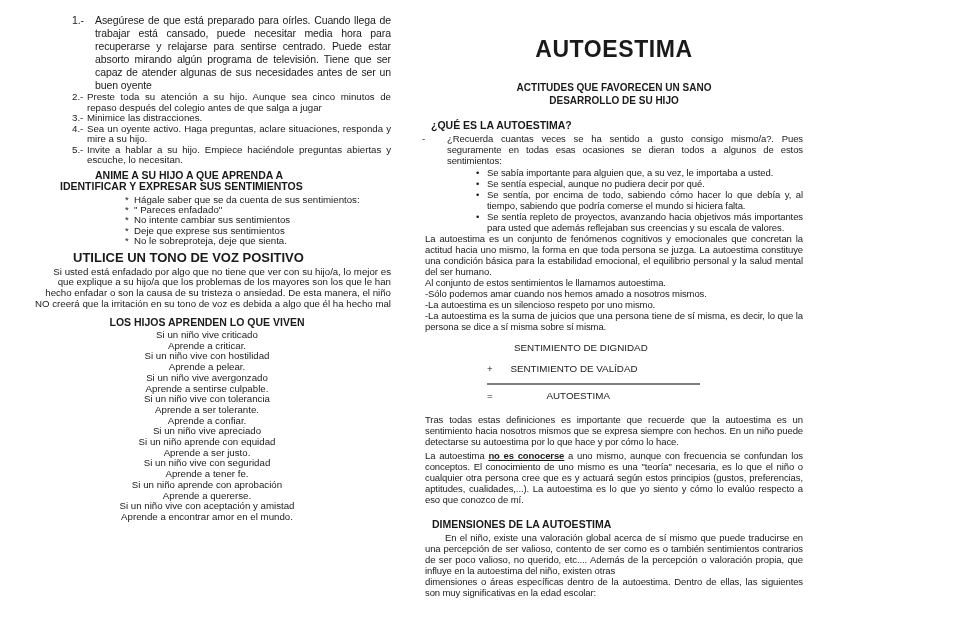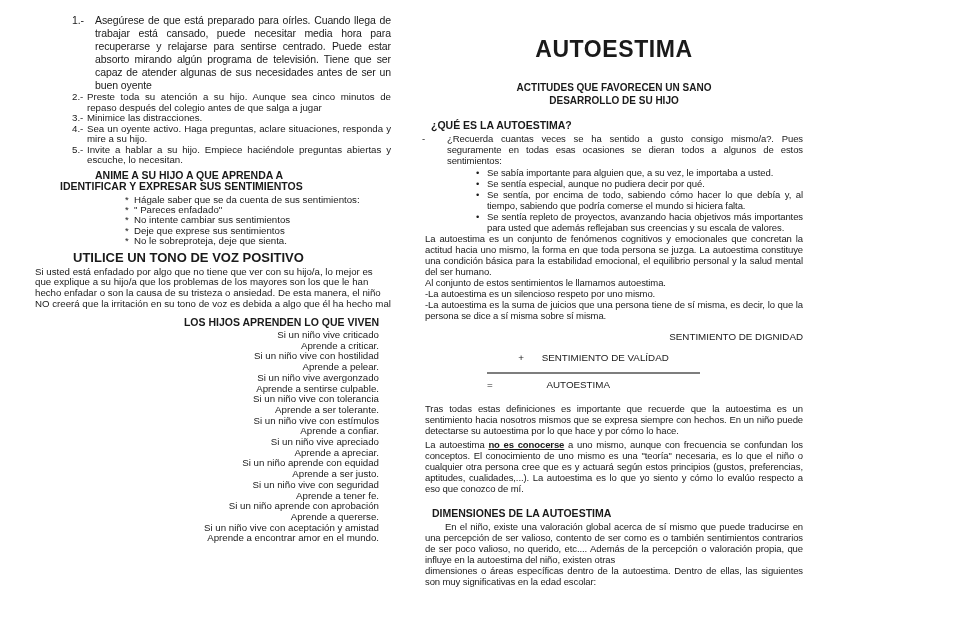--- a/index.html
+++ b/index.html
@@ -15,37 +15,37 @@
   .ni{position:relative;}
   .ni .num{position:absolute;left:0;top:0;}
   .ni.lg{font-size:10.5px;line-height:13px;padding-left:23px;text-align:justify;letter-spacing:-0.1px;}
   .ni.sm{font-size:9.7px;line-height:10.5px;padding-left:15px;text-align:justify;}
   .anime1{font-size:10.5px;font-weight:bold;margin:4px 0 0 60px;line-height:11.5px;}
   .anime2{font-size:10.5px;font-weight:bold;margin-left:25px;line-height:11.5px;}
   .starlist{margin:2px 0 0 90px;}
   .si{position:relative;padding-left:9px;font-size:9.7px;line-height:10.4px;}
   .si .mark{position:absolute;left:0;top:0;}
   .h-utilice{font-size:13px;font-weight:bold;margin:3px 0 0 38px;}
-  .voz{margin:2px 0 0 0;font-size:9.7px;line-height:10.7px;text-align:left;}
-  .poem{width:344px;text-align:right;margin-top:8px;font-size:9.7px;line-height:10.7px;}
+  .voz{margin:2px 0 0 0;font-size:9.7px;line-height:10.7px;text-align:right;}
+  .poem{width:344px;text-align:center;margin-top:8px;font-size:9.7px;line-height:10.7px;}
   .poem-title{font-size:10.5px;font-weight:bold;margin-bottom:2px;}
   
   .page-right{left:425px;top:36px;width:378px;font-size:9.5px;line-height:11px;letter-spacing:-0.1px;}
   .title{text-align:center;font-size:23px;font-weight:bold;letter-spacing:0.6px;line-height:26px;}
   .subtitle{text-align:center;font-size:10px;font-weight:bold;line-height:13px;margin-top:19px;letter-spacing:0;}
   .h-que{font-size:10.5px;font-weight:bold;margin:13px 0 2px 6px;letter-spacing:0;}
   .recuerda{position:relative;padding-left:22px;text-align:justify;}
   .recuerda .dash{position:absolute;left:-3px;top:0;}
   .bullets{margin:1px 0 0 51px;}
   .bullet{position:relative;padding-left:11px;text-align:justify;}
   .bullet .dot{position:absolute;left:0;top:0;}
   .rp{margin:0;text-align:justify;}
   .formula{margin:10px 0 13px 62px;font-size:9.8px;letter-spacing:0;}
-  .f1{padding-left:27px;text-align:right;}
-  .f2{margin-top:10px;width:213px;border-bottom:2px solid #7e7e7e;padding-bottom:9px;text-align:center;}
+  .f1{padding-left:27px;}
+  .f2{margin-top:10px;width:213px;border-bottom:2px solid #7e7e7e;padding-bottom:9px;}
   .f2t{margin-left:15px;}
   .f3{margin-top:5px;}
   .f3t{margin-left:51px;}
   .tras{margin-top:4px;}
   .know{margin-top:3px;}
   .emph{font-weight:bold;text-decoration:underline;}
   .h-dim{font-size:10.5px;font-weight:bold;margin:14px 0 2px 7px;letter-spacing:0;}
   .indent{text-indent:20px;}
 </style>
 </head>
@@ -109,24 +109,22 @@
   <div class="poem">
     <div class="poem-title">LOS HIJOS APRENDEN LO QUE VIVEN</div>
     <div>Si un niño vive criticado</div>
     <div>Aprende a criticar.</div>
     <div>Si un niño vive con hostilidad</div>
     <div>Aprende a pelear.</div>
     <div>Si un niño vive avergonzado</div>
     <div>Aprende a sentirse culpable.</div>
     <div>Si un niño vive con tolerancia</div>
     <div>Aprende a ser tolerante.</div>
-    <div>Si un niño vive con estímulos</div>
     <div>Aprende a confiar.</div>
     <div>Si un niño vive apreciado</div>
-    <div>Aprende a apreciar.</div>
     <div>Si un niño aprende con equidad</div>
     <div>Aprende a ser justo.</div>
     <div>Si un niño vive con seguridad</div>
     <div>Aprende a tener fe.</div>
     <div>Si un niño aprende con aprobación</div>
     <div>Aprende a quererse.</div>
     <div>Si un niño vive con aceptación y amistad</div>
     <div>Aprende a encontrar amor en el mundo.</div>
   </div>
 </div>
@@ -161,20 +159,21 @@
       <span>Se sentía, por encima de todo, sabiendo cómo hacer lo que debía y, al tiempo, sabiendo que podría comerse el mundo si hiciera falta.</span>
     </div>
     <div class="bullet">
       <span class="dot">•</span>
       <span>Se sentía repleto de proyectos, avanzando hacia objetivos más importantes para usted que además reflejaban sus creencias y su escala de valores.</span>
     </div>
   </div>
 
   <p class="rp">La  autoestima es un conjunto de fenómenos cognitivos y emocionales que concretan la actitud hacia uno mismo, la forma en que toda persona se juzga. La autoestima constituye una condición básica para la estabilidad emocional, el equilibrio personal y la salud mental del ser humano.</p>
   <p class="rp">Al conjunto de estos sentimientos le llamamos autoestima.</p>
+  <p class="rp">-Sólo podemos amar cuando nos hemos amado a nosotros mismos.</p>
   <p class="rp">-La autoestima es un silencioso respeto por uno mismo.</p>
   <p class="rp">-La autoestima es la suma de juicios que una persona tiene de sí misma, es decir, lo que la persona se dice a sí misma sobre sí misma.</p>
 
   <div class="formula">
     <div class="f1">SENTIMIENTO DE DIGNIDAD</div>
     <div class="f2">
       <span class="op">+</span>
       <span class="f2t">SENTIMIENTO DE VALÍDAD</span>
     </div>
     <div class="f3">

